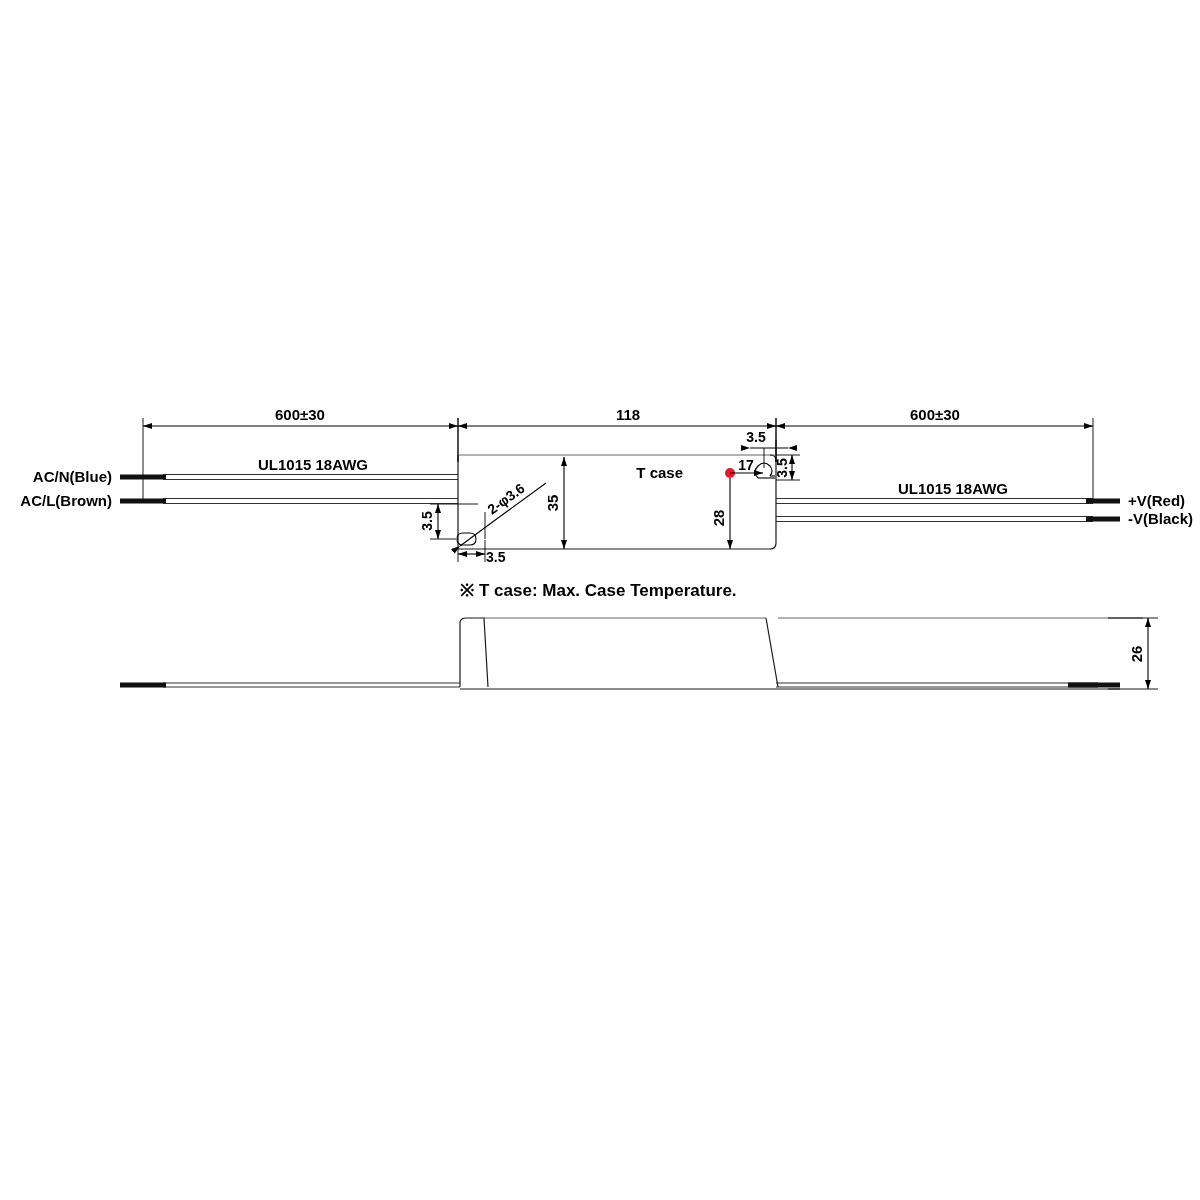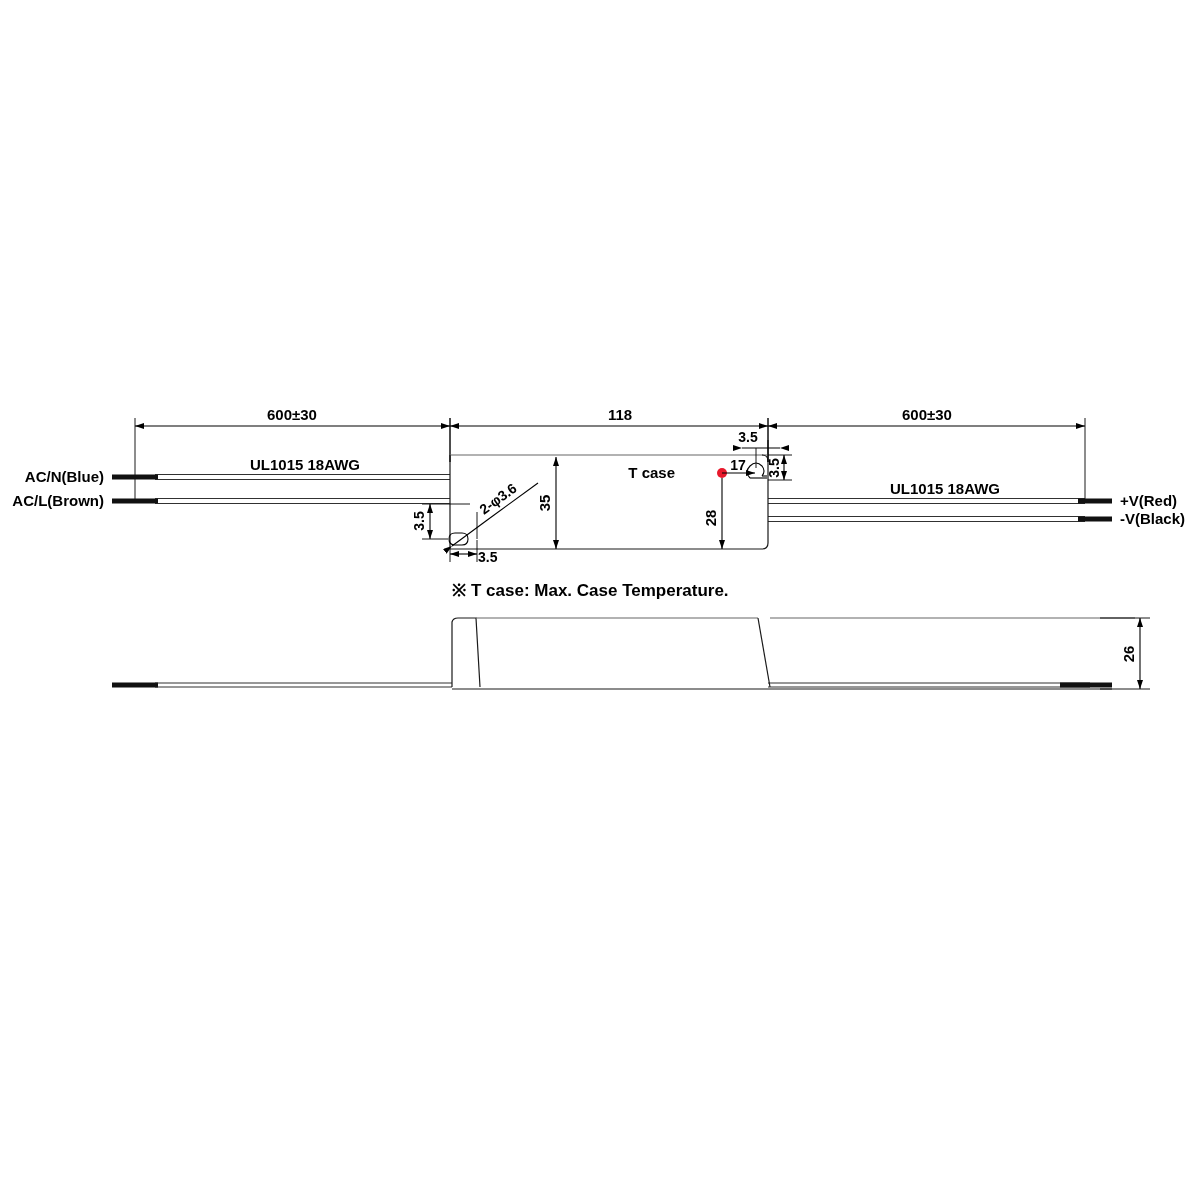--- a/index.html
+++ b/index.html
@@ -10,21 +10,21 @@
   body {
     width: 1200px;
     height: 1200px;
     font-family: "Liberation Sans", sans-serif;
     color: #000000;
     overflow: hidden;
     position: relative;
   }
   #drawing-root {
     position: absolute;
-    left: 0;
+    left: 8px;
     top: 0;
     width: 952px;
     height: 1200px;
   }
   svg.drawing {
     display: block;
     width: 1200px;
     height: 1200px;
   }
   text {

